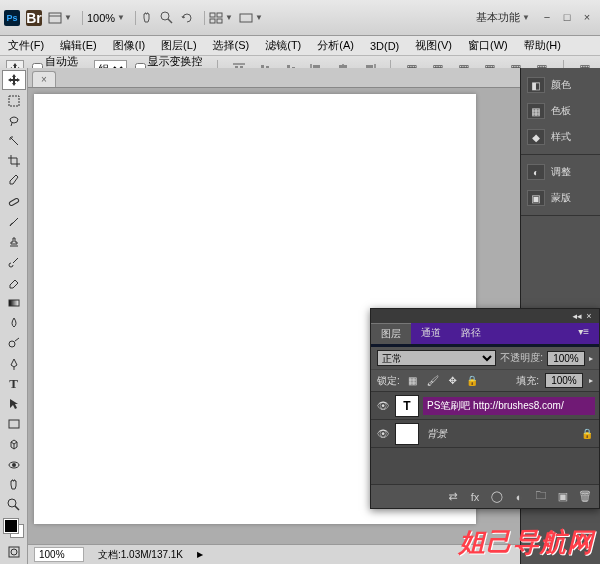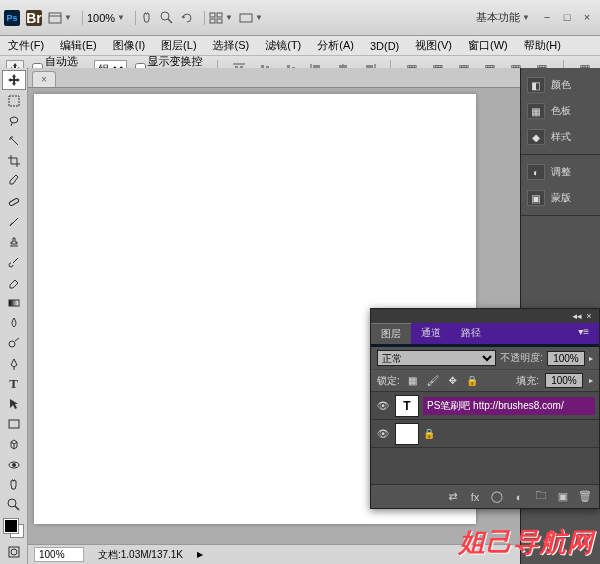--- a/index.html
+++ b/index.html
@@ -437,20 +437,21 @@
   </div>
   <div class="layer-list">
     <div class="layer sel">
       <div class="eye">👁</div>
       <div class="thumb">T</div>
       <div class="name">PS笔刷吧 http://brushes8.com/</div>
     </div>
     <div class="layer">
       <div class="eye">👁</div>
       <div class="thumb"></div>
+      <div class="name" style="font-style:italic">背景</div>
       <div class="lock-ic">🔒</div>
     </div>
     <div style="height:36px"></div>
   </div>
   <div class="foot">
     <div class="fbtn">⇄</div>
     <div class="fbtn">fx</div>
     <div class="fbtn">◯</div>
     <div class="fbtn">◐</div>
     <div class="fbtn">🗀</div>

